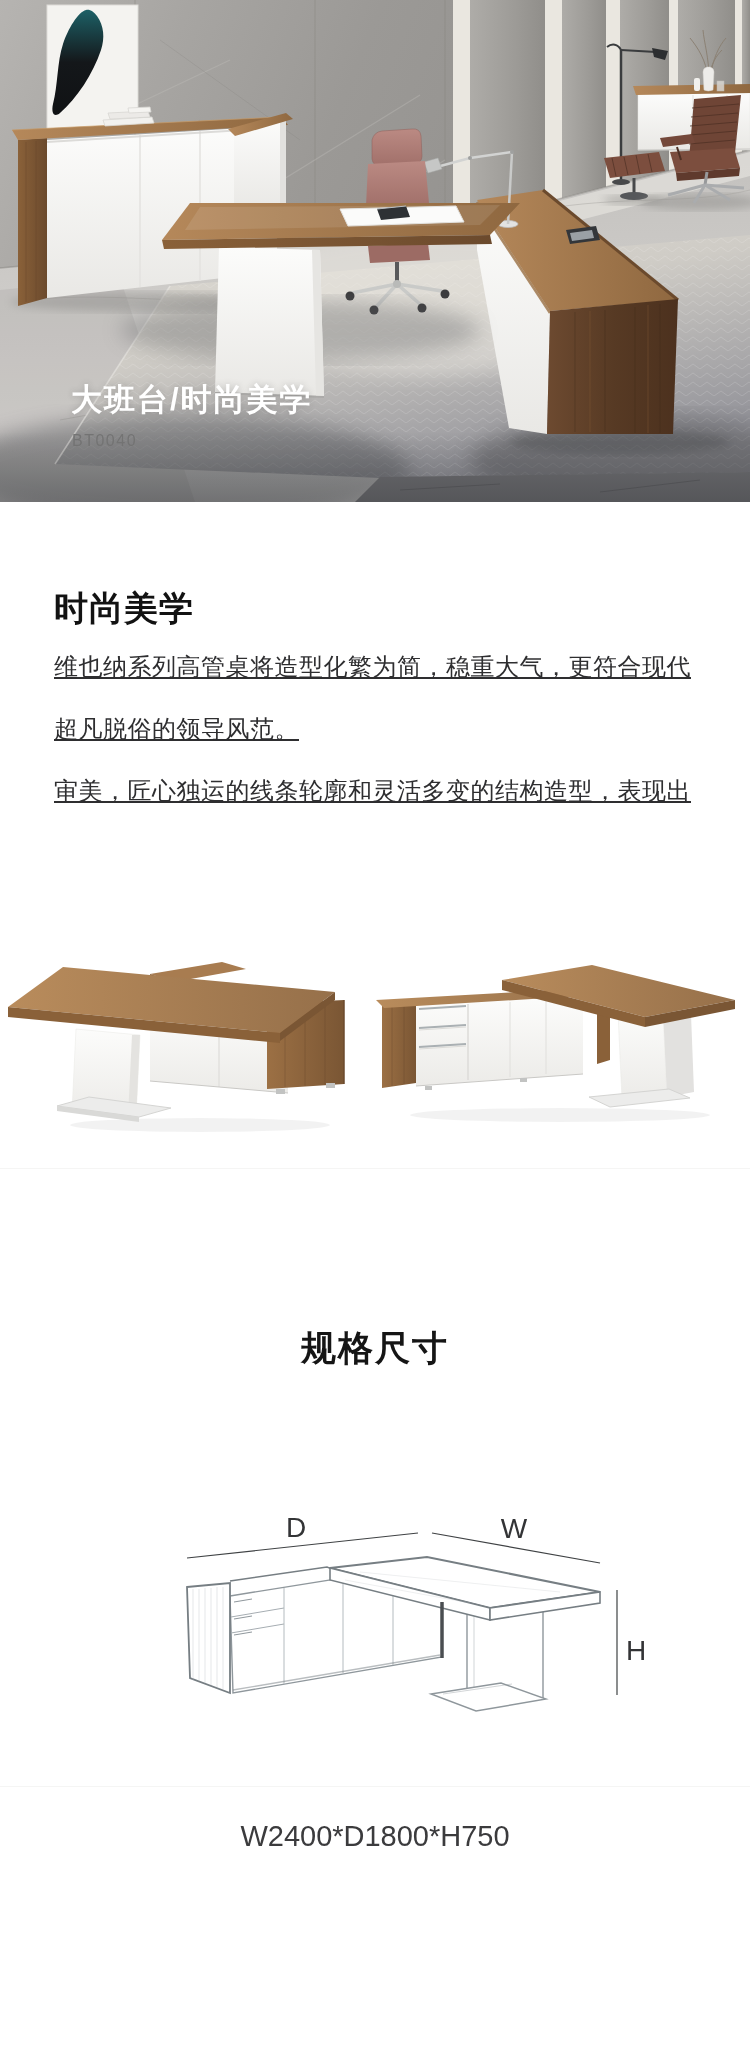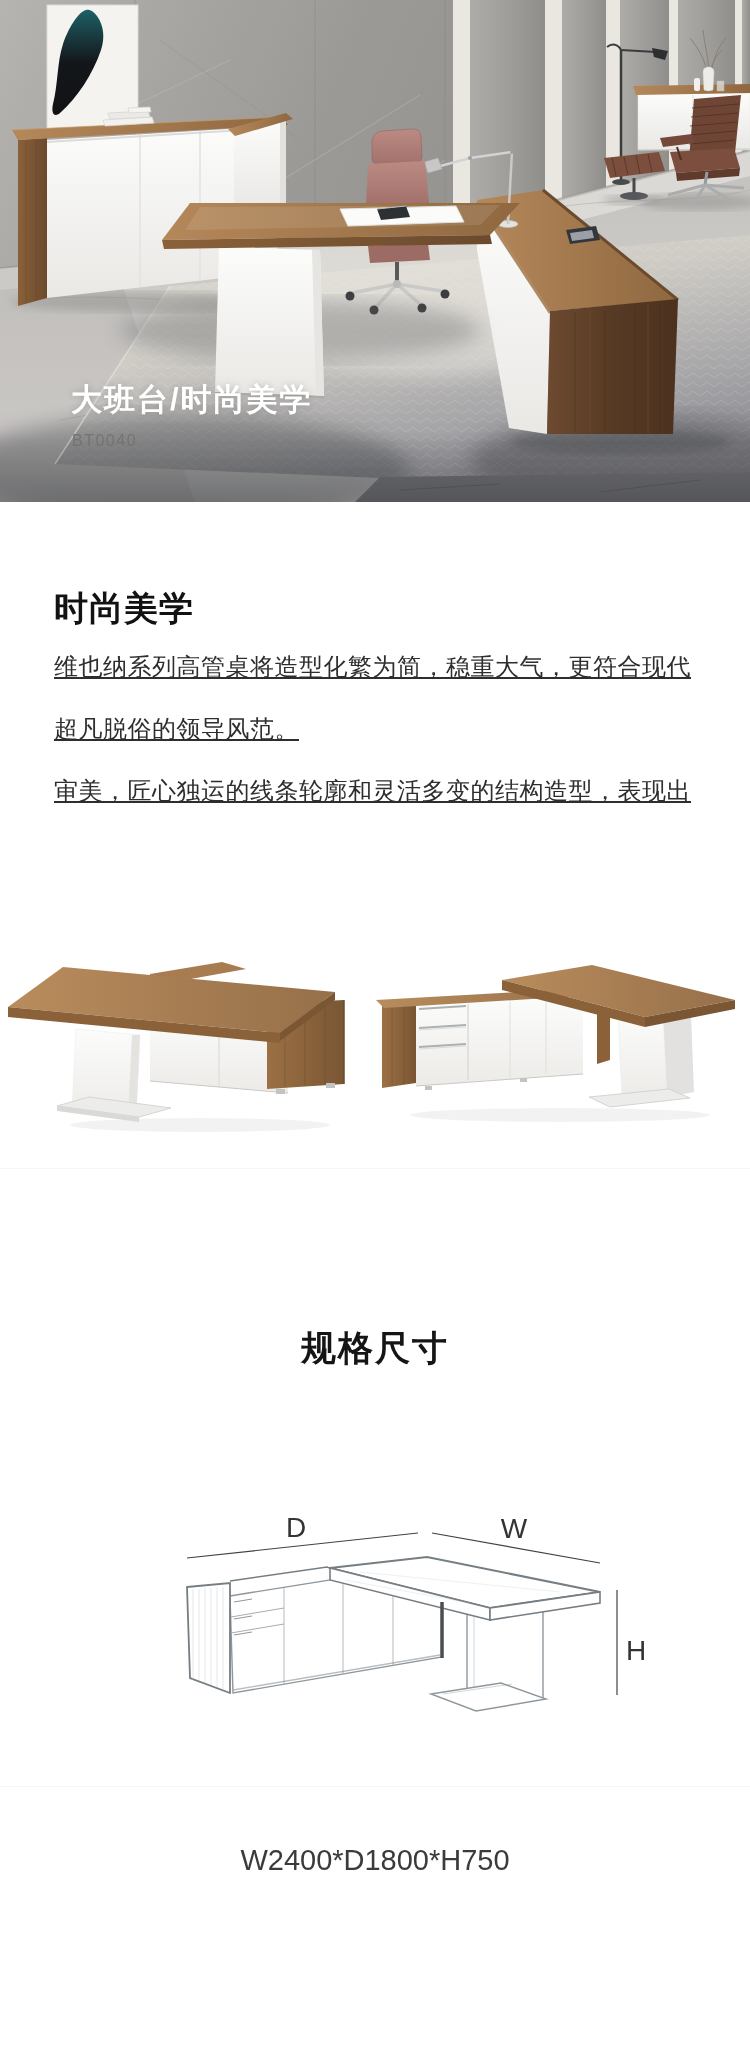--- a/index.html
+++ b/index.html
@@ -8,21 +8,21 @@
   .abs{position:absolute;}
   svg{display:block;}
   .hero-title{position:absolute;left:71px;top:379px;font-size:31px;font-weight:700;color:#ffffff;letter-spacing:2px;text-shadow:0 0 6px rgba(60,60,60,.25);}
   .hero-model{position:absolute;left:72px;top:432px;font-size:16px;font-weight:400;color:#737373;letter-spacing:1.5px;opacity:.97;}
   .aes-heading{position:absolute;left:54px;top:586px;font-size:34px;font-weight:700;color:#121212;letter-spacing:1px;}
   .aes-par{position:absolute;left:54px;top:636px;width:655px;font-size:24px;color:#2e2e30;letter-spacing:.5px;text-decoration:underline;}
   .aes-par .line{height:62px;line-height:62px;white-space:nowrap;}
   .seam{position:absolute;left:0;width:750px;height:1px;background:#f5f5f4;}
   .specs-heading{position:absolute;left:0;top:1297px;width:750px;text-align:center;font-size:35px;font-weight:600;color:#151515;letter-spacing:2px;margin-top:28px;}
   .sizes{position:absolute;left:0;top:1818px;width:750px;text-align:center;font-size:29px;font-weight:300;color:#3b3b3d;}
-  .sizes .size-line{height:37px;line-height:37px;margin-top:24px;}
+  .sizes .size-line{height:37px;line-height:37px;}
   .dim-label{font-size:28px;fill:#333436;font-weight:400;}
 </style>
 </head>
 <body>
 
 <div class="page">
 
   <div class="abs" style="left:0;top:0;width:750px;height:502px;">
     <svg width="750" height="502" viewBox="0 0 750 502">
       <defs>

